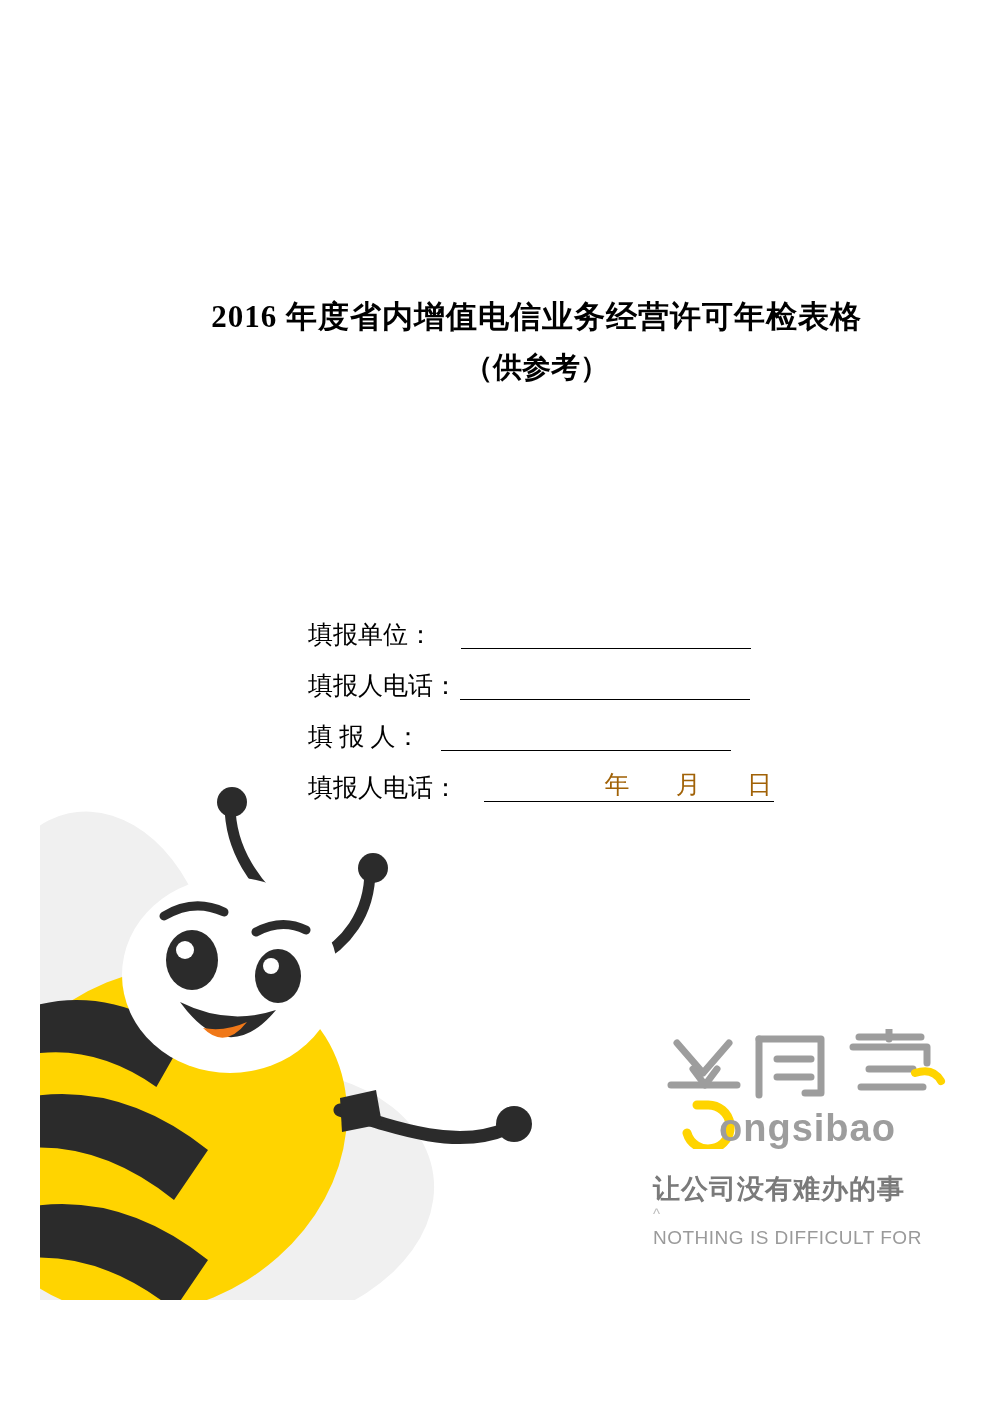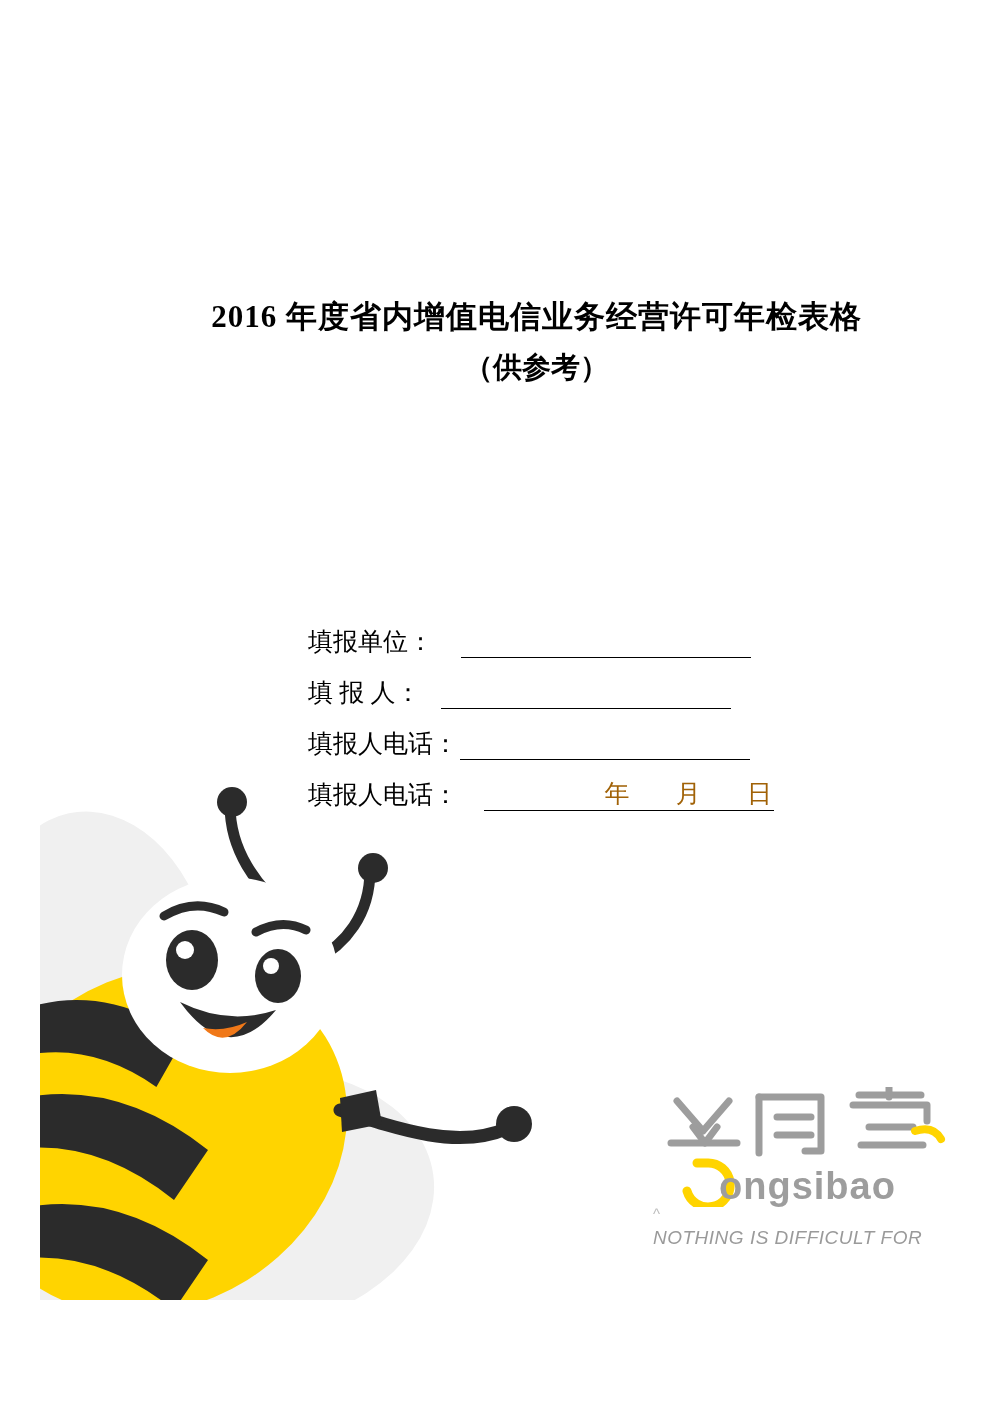--- a/index.html
+++ b/index.html
@@ -53,21 +53,21 @@
 
   
   .fields {
     position: absolute;
     top: 618px;
     left: 268px;
     width: 520px;
   }
   .field-row {
     display: flex;
-    align-items: center;
+    align-items: flex-start;
     height: 48px;
     margin-bottom: 3px;
   }
   .field-label {
     font-size: 25px;
     color: #000;
     white-space: nowrap;
     line-height: 34px;
     font-family: "Liberation Serif", serif;
   }
@@ -132,48 +132,47 @@
     line-height: 10px;
     margin-top: 2px;
   }
   .slogan-en {
     font-family: "Liberation Sans", sans-serif;
     font-size: 19px;
     color: #9a9a9a;
     line-height: 25px;
     margin-top: 6px;
     letter-spacing: 0.5px;
-    font-style: italic;
   }
   .slogan-en .l2 { display: block; padding-left: 40px; }
 </style>
 </head>
 <body>
 
 <div class="page">
 
   <div class="title-block">
     <div class="doc-title">2016 年度省内增值电信业务经营许可年检表格</div>
     <div class="doc-subtitle">（供参考）</div>
   </div>
 
   <div class="fields">
 
     <div class="field-row row-unit">
       <div class="field-label">填报单位：</div>
       <div class="field-line"></div>
     </div>
 
+    <div class="field-row row-phone">
+      <div class="field-label">填报人电话：</div>
+      <div class="field-line"></div>
+    </div>
+
     <div class="field-row row-person">
       <div class="field-label">填 报 人：</div>
-      <div class="field-line"></div>
-    </div>
-
-    <div class="field-row row-phone">
-      <div class="field-label">填报人电话：</div>
       <div class="field-line"></div>
     </div>
 
     <div class="field-row row-date">
       <div class="field-label">填报人电话：</div>
       <div class="field-line">
         <div class="date-inner">
           <span>年</span>
           <span>月</span>
           <span>日</span>
@@ -250,19 +249,20 @@
         <path d="M190 18 h 74 v 16"></path>
         <path d="M206 40 h 44 M198 58 h 62"></path>
       </g>
       <path d="M252 44 q 18 -6 26 8" fill="none" stroke="#FFD400" stroke-width="8" stroke-linecap="round"></path>
 
       <g>
         <path d="M24 104 a 22 22 0 1 0 20 -28 l -10 0" fill="none" stroke="#FFD400" stroke-width="9" stroke-linecap="round"></path>
         <text x="56" y="112" font-family="Liberation Sans, sans-serif" font-size="38" font-weight="bold" fill="#9d9d9d" letter-spacing="1">ongsibao</text>
       </g>
     </svg>
+    <div class="slogan-cn">让公司没有难办的事</div>
     <div class="slogan-caret">^</div>
     <div class="slogan-en">
       <span>NOTHING IS DIFFICULT FOR</span>
     </div>
   </div>
 
 </div>
 
 </body></html>

